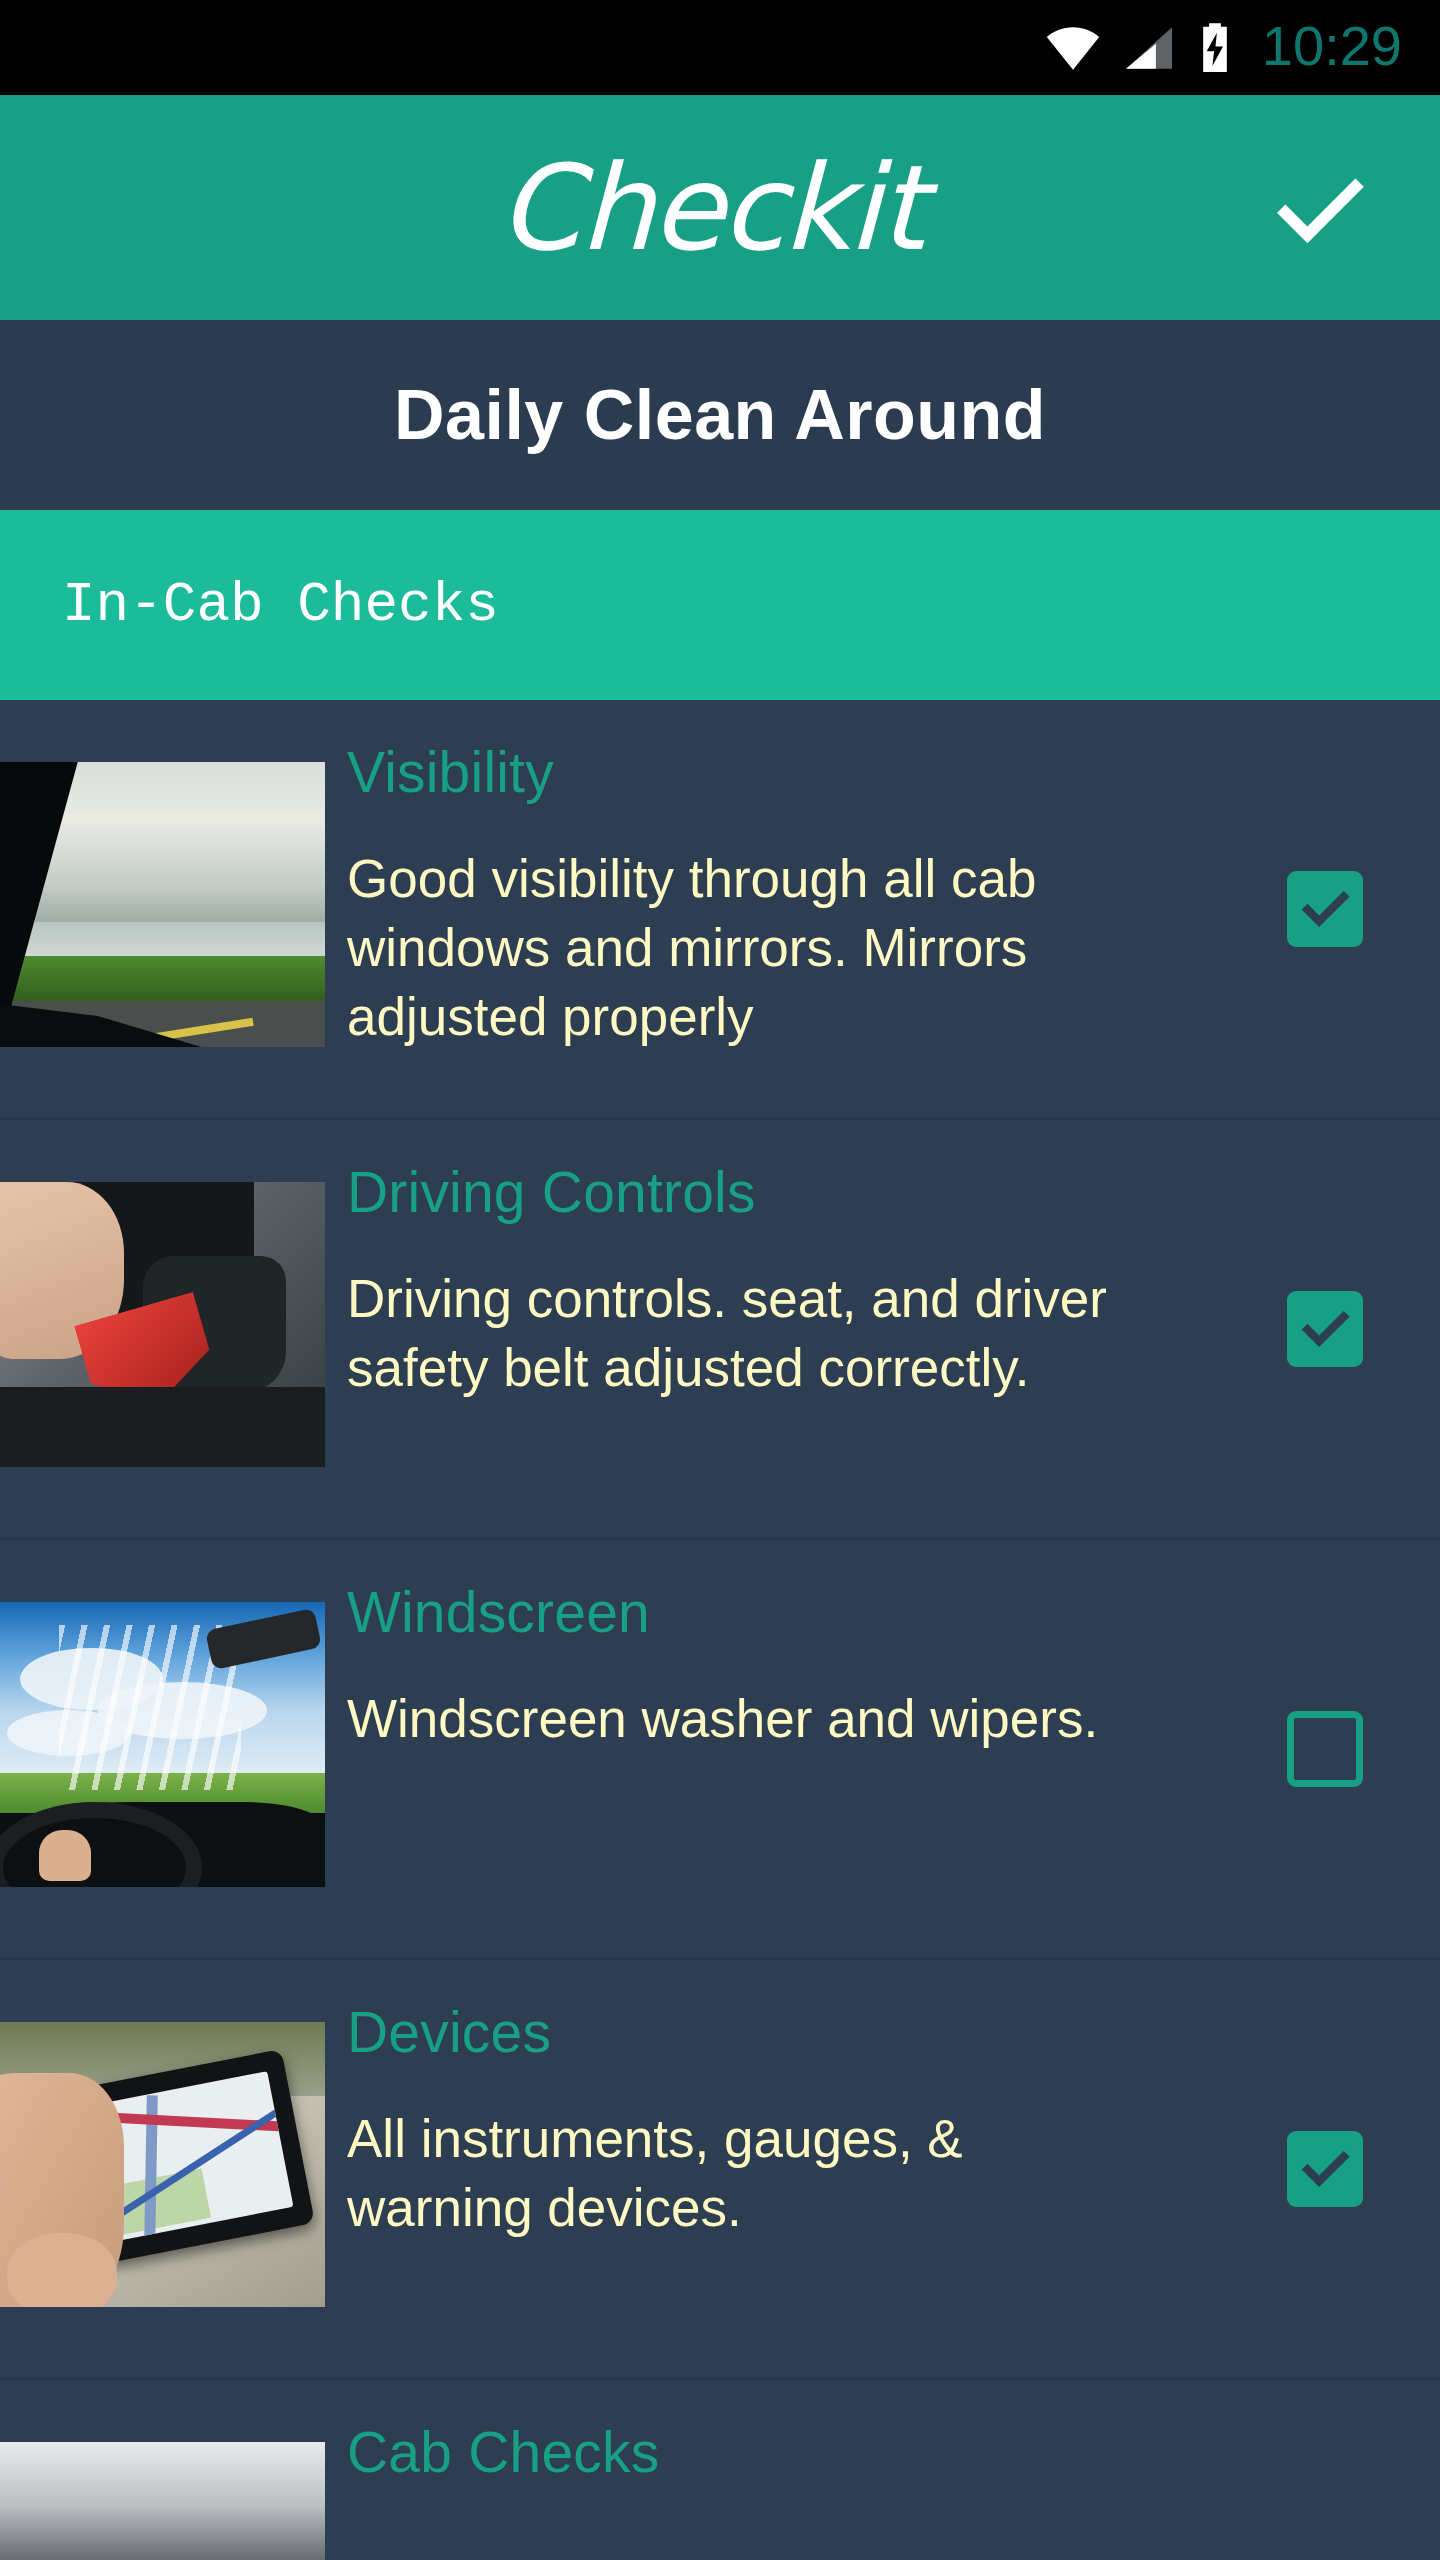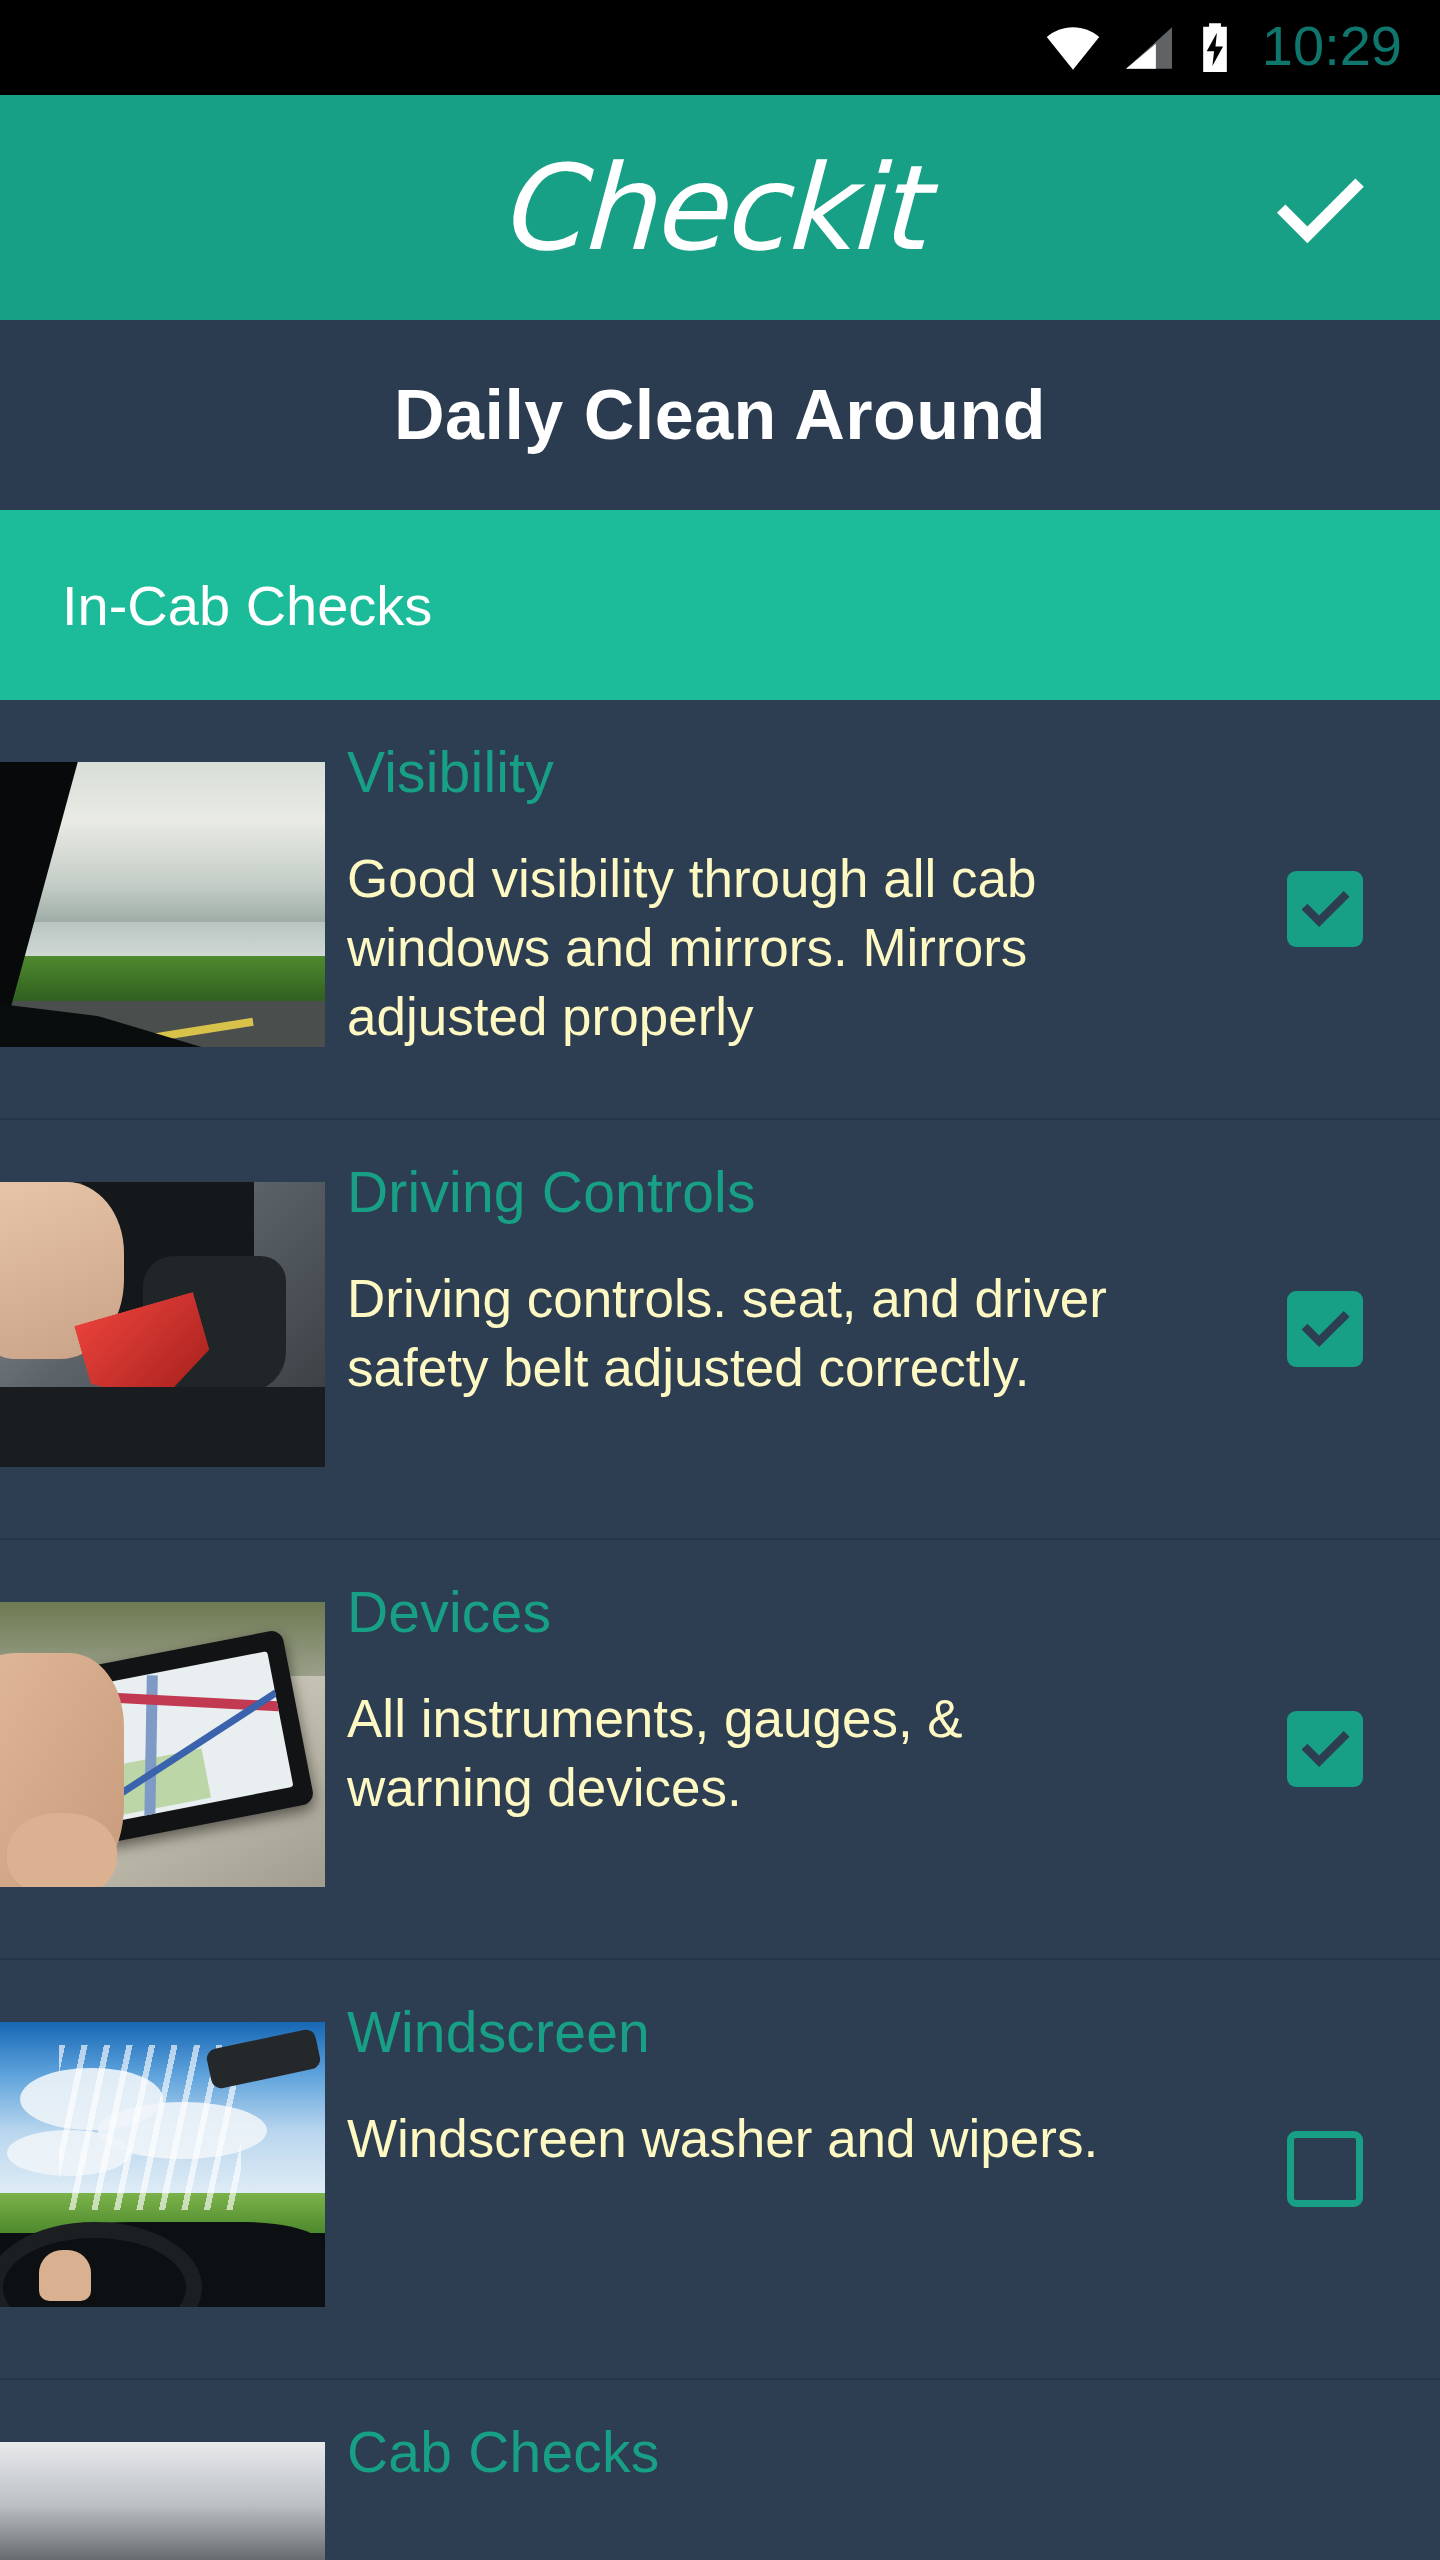--- a/index.html
+++ b/index.html
@@ -44,21 +44,21 @@
     height:190px; background:#2b3c50; width:100%;
     display:flex; align-items:center; justify-content:center;
   }
   .titlebar h1{
     color:#fff; font-size:70px; font-weight:bold; letter-spacing:0.5px;
   }
 
   
   .section{
     height:190px; background:#1cbc9b; width:100%;
-    display:flex; align-items:center; padding-left:62px;
+    display:flex; align-items:center; padding-left:62px;font-family:Liberation Mono, monospace;
   }
   .section span{ color:#fff; font-size:56px; font-weight:400; }
 
   
   .list{ background:#2d3d52; width:100%; }
   .row{
     display:flex; align-items:flex-start;
     padding:44px 0 44px 0;
     border-bottom:2px solid #27364a;
     position:relative;
@@ -335,20 +335,46 @@
         <svg width="76" height="76" viewBox="0 0 26 26">
           <path d="M5 13.2 L7 11.2 L11 15.2 L19.4 6.8 L21.4 8.8 L11 19.2 Z" fill="#2d3d52"></path>
         </svg>
       </div>
     </div>
   </div>
 
   <div class="row">
     <div class="thumb">
       <div class="thumb-img">
+        <div class="sc sc-wash">
+          <div class="sky"></div>
+          <div class="cloud c1"></div>
+            <div class="cloud c2"></div>
+            <div class="cloud c3"></div>
+          <div class="field"></div>
+            <div class="spray"></div>
+          <div class="mirror"></div>
+            <div class="dash"></div>
+          <div class="wheel"></div>
+            <div class="finger"></div>
+        </div>
+      </div>
+    </div>
+    <div class="body">
+      <div class="item-title">Windscreen</div>
+      <div class="item-desc">Windscreen washer and wipers.</div>
+    </div>
+    <div class="cbwrap">
+      <div class="checkbox off"></div>
+    </div>
+  </div>
+
+  <div class="row">
+    <div class="thumb">
+      <div class="thumb-img">
         <div class="sc sc-gps">
           <div class="bg"></div>
             <div class="shelf"></div>
           <div class="dev">
             <div class="screen">
               <div class="mapg"></div>
                 <div class="map3"></div>
               <div class="map1"></div>
                 <div class="map2"></div>
             </div>
@@ -365,46 +391,20 @@
     </div>
     <div class="cbwrap">
       <div class="checkbox on">
         <svg width="76" height="76" viewBox="0 0 26 26">
           <path d="M5 13.2 L7 11.2 L11 15.2 L19.4 6.8 L21.4 8.8 L11 19.2 Z" fill="#2d3d52"></path>
         </svg>
       </div>
     </div>
   </div>
 
-  <div class="row">
-    <div class="thumb">
-      <div class="thumb-img">
-        <div class="sc sc-wash">
-          <div class="sky"></div>
-          <div class="cloud c1"></div>
-            <div class="cloud c2"></div>
-            <div class="cloud c3"></div>
-          <div class="field"></div>
-            <div class="spray"></div>
-          <div class="mirror"></div>
-            <div class="dash"></div>
-          <div class="wheel"></div>
-            <div class="finger"></div>
-        </div>
-      </div>
-    </div>
-    <div class="body">
-      <div class="item-title">Windscreen</div>
-      <div class="item-desc">Windscreen washer and wipers.</div>
-    </div>
-    <div class="cbwrap">
-      <div class="checkbox off"></div>
-    </div>
-  </div>
-
   <div class="row partial">
     <div class="thumb">
       <div class="thumb-img">
         <div class="sc sc-wheel">
           <div class="bg"></div>
         </div>
       </div>
     </div>
     <div class="body">
       <div class="item-title">Cab Checks</div>

